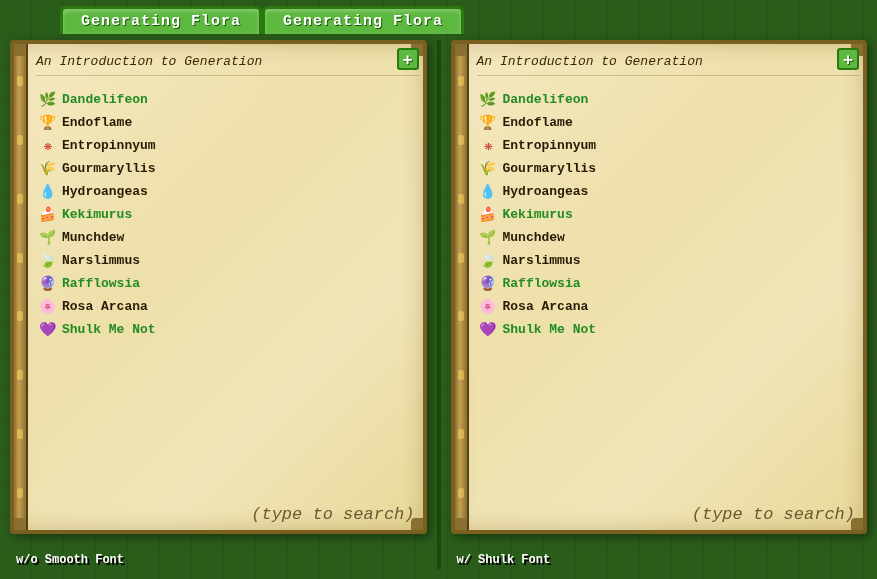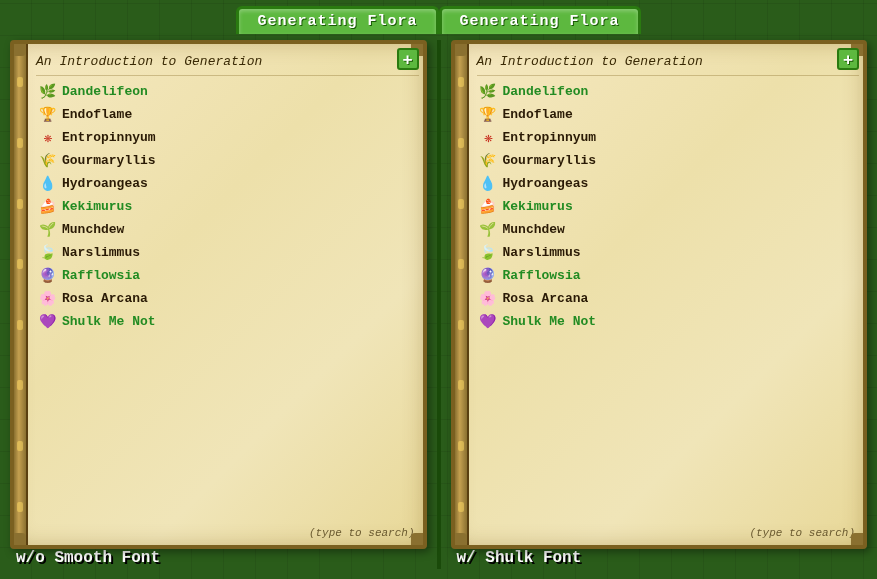--- a/index.html
+++ b/index.html
@@ -13,21 +13,21 @@
         repeating-linear-gradient(90deg, transparent, transparent 31px, rgba(0,0,0,0.08) 31px, rgba(0,0,0,0.08) 32px);
       display: flex;
       flex-direction: column;
       font-family: monospace;
       overflow: hidden;
       position: relative;
     }
 
     .top-bar {
       display: flex;
-      justify-content: center;
+      justify-content: flex-start;
       padding: 6px 60px;
       background: transparent;
       position: relative;
       z-index: 10;
     }
 
     .tab-button {
       background: #5db83f;
       border: 3px solid #2a7a10;
       border-bottom: none;
@@ -130,21 +130,21 @@
       text-shadow: 1px 1px 0 #1a5a05;
       z-index: 5;
     }
 
     .book-title {
       font-size: 13px;
       font-style: italic;
       color: #3a2a05;
       padding: 4px 28px 6px 0;
       border-bottom: 1px solid rgba(120,90,20,0.3);
-      margin-bottom: 4px;
+      margin-bottom: 12px;
       font-family: 'Courier New', monospace;
     }
 
     .panel-right .book-title {
       font-size: 13px;
     }
 
     .flora-list {
       flex: 1;
       overflow: hidden;
@@ -188,33 +188,33 @@
     }
 
     
     .panel-right .flora-item {
       font-family: 'Courier New', monospace;
       font-size: 13px;
     }
 
     .search-hint {
       text-align: right;
-      font-size: 11px;
+      font-size: 17px;
       color: #6a5a30;
       font-style: italic;
       font-family: 'Courier New', monospace;
       padding: 4px 4px 2px;
     }
 
     .bottom-label {
       color: #fff;
       font-family: 'Courier New', monospace;
       font-weight: bold;
-      font-size: 16px;
-      padding: 0 6px 2px;
+      font-size: 12px;
+      padding: 19px 6px 2px;
       text-shadow: 2px 2px 0 #000;
     }
 
     .divider-line {
       width: 4px;
       background: #1a4a0a;
       align-self: stretch;
     }
 
     

